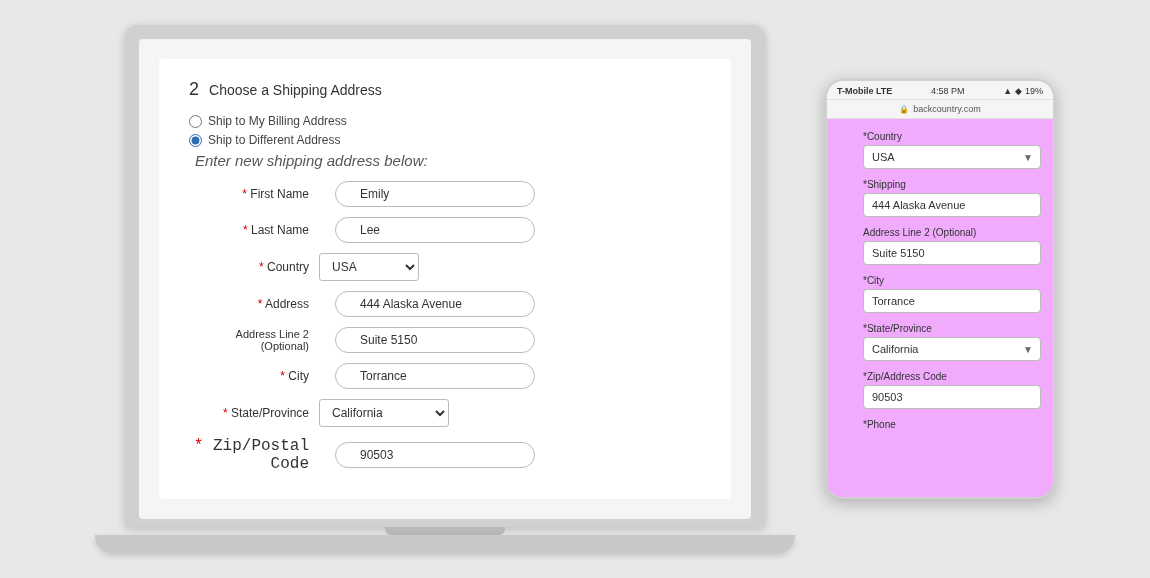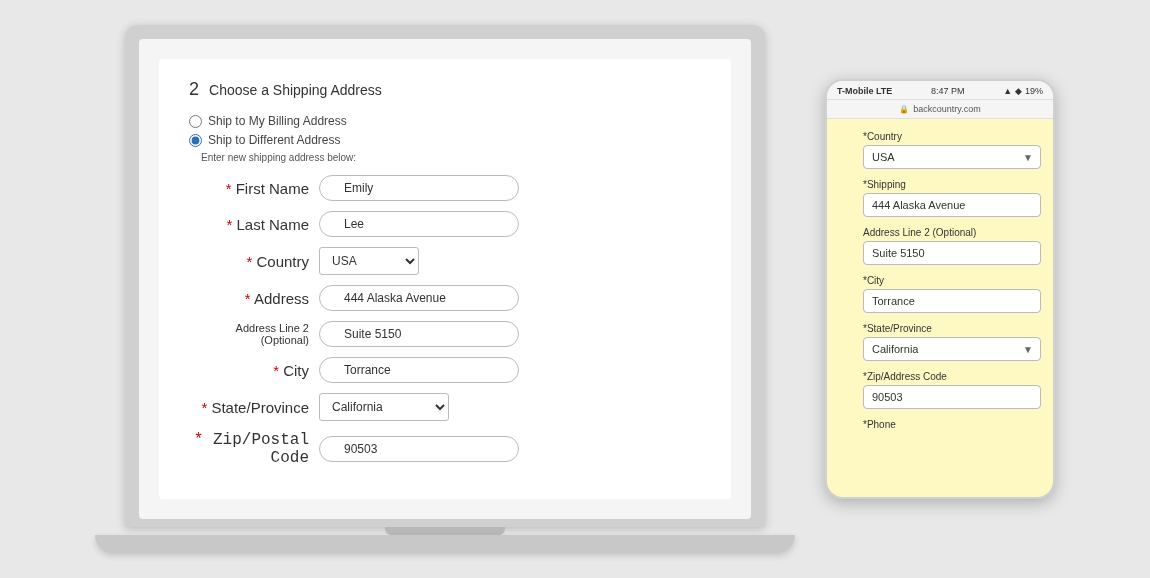--- a/index.html
+++ b/index.html
@@ -98,70 +98,72 @@
       margin-bottom: 5px;
       font-size: 12px;
       color: #444;
     }
     .radio-option input[type="radio"] {
       margin: 0;
       accent-color: #2d6db5;
     }
 
     .sub-label {
-      font-size: 10px;
+      font-size: 15px;
       color: #555;
       margin-bottom: 12px;
-      margin-left: 12px;
+      margin-left: 6px;
+      font-style: italic;
     }
 
     .form-row {
       display: flex;
       align-items: center;
       margin-bottom: 10px;
     }
     .form-label {
       text-align: right;
       width: 130px;
       min-width: 130px;
       padding-right: 10px;
-      font-size: 15px;
+      font-size: 12px;
       color: #333;
     }
     .form-label .required {
       color: #c00;
     }
     .form-input {
       border: 1px solid #bbb;
       border-radius: 13px;
       padding: 5px 24px;
       font-size: 12px;
       width: 200px;
       color: #333;
       background: #fff;
+      margin-left: 16px;
     }
     .form-select {
       border: 1px solid #bbb;
       border-radius: 3px;
       padding: 5px 8px;
       font-size: 12px;
       width: 100px;
       color: #333;
       background: #fff;
       appearance: auto;
     }
 
     
     .phone-wrapper {
       display: flex;
       flex-direction: column;
       align-items: center;
     }
     .phone {
-      background: #fef9c3;
+      background: #f0abfc;
       border-radius: 18px;
       width: 230px;
       height: 420px;
       box-shadow: 0 4px 16px rgba(0,0,0,0.25);
       border: 2px solid #d0d0d0;
       overflow: hidden;
       display: flex;
       flex-direction: column;
     }
     .phone-status-bar {
@@ -343,21 +345,21 @@
       </div>
     </div>
     <div class="laptop-notch"></div>
     <div class="laptop-base"></div>
   </div>
 
   <div class="phone-wrapper">
     <div class="phone">
       <div class="phone-status-bar">
         <span class="phone-status-left">T-Mobile LTE</span>
-        <span>8:47 PM</span>
+        <span>4:58 PM</span>
         <span class="phone-status-right">
           <span>▲</span>
           <span>◆</span>
           <span>19%</span>
         </span>
       </div>
       <div class="phone-url-bar">
         <span class="lock-icon">🔒</span>
         <span>backcountry.com</span>
       </div>

